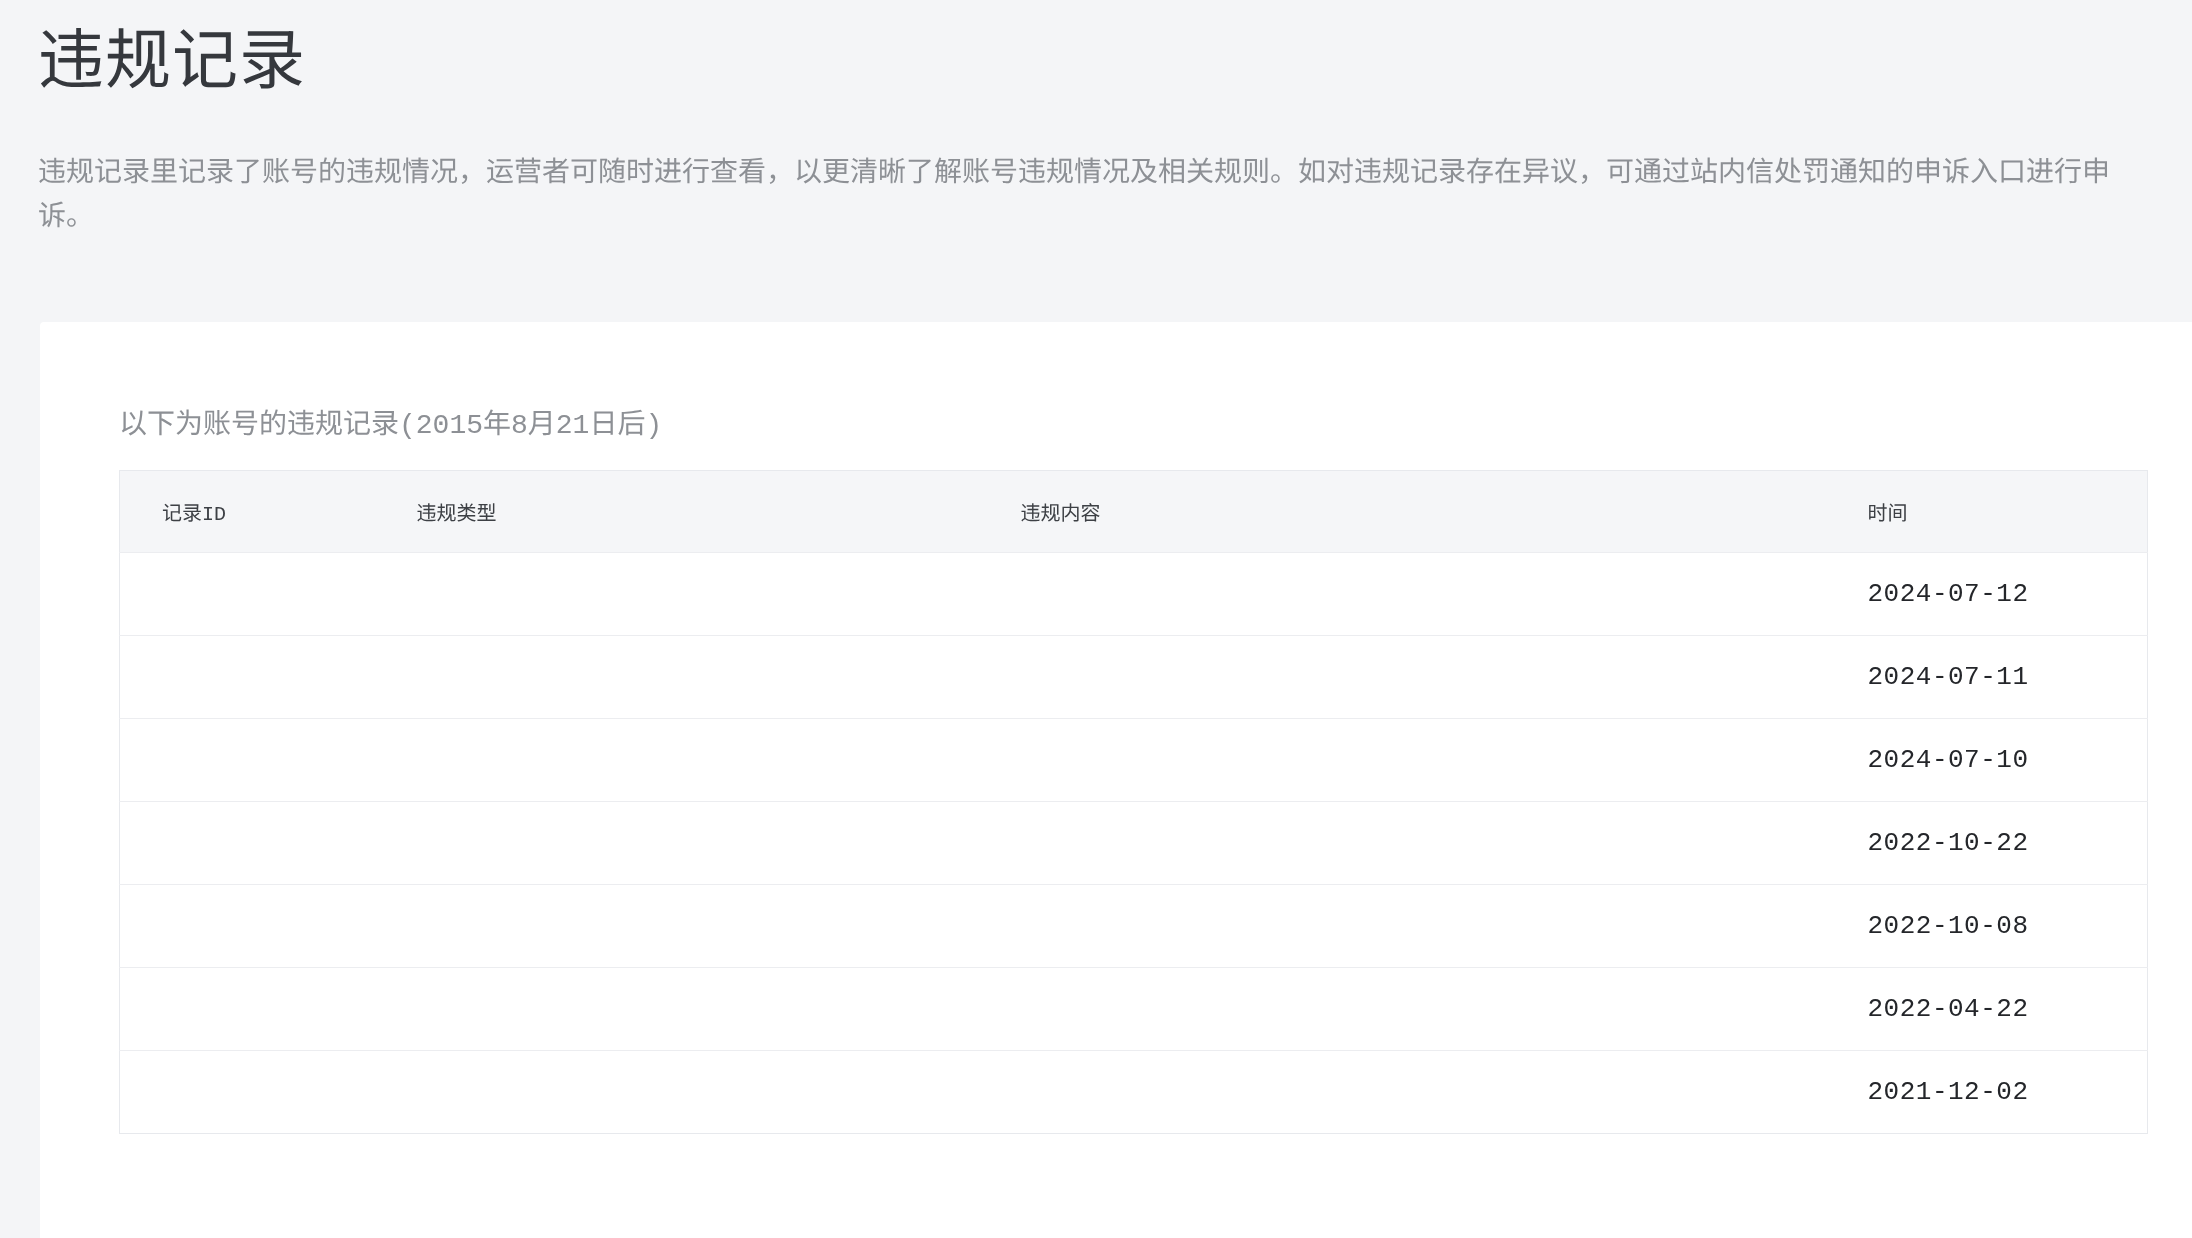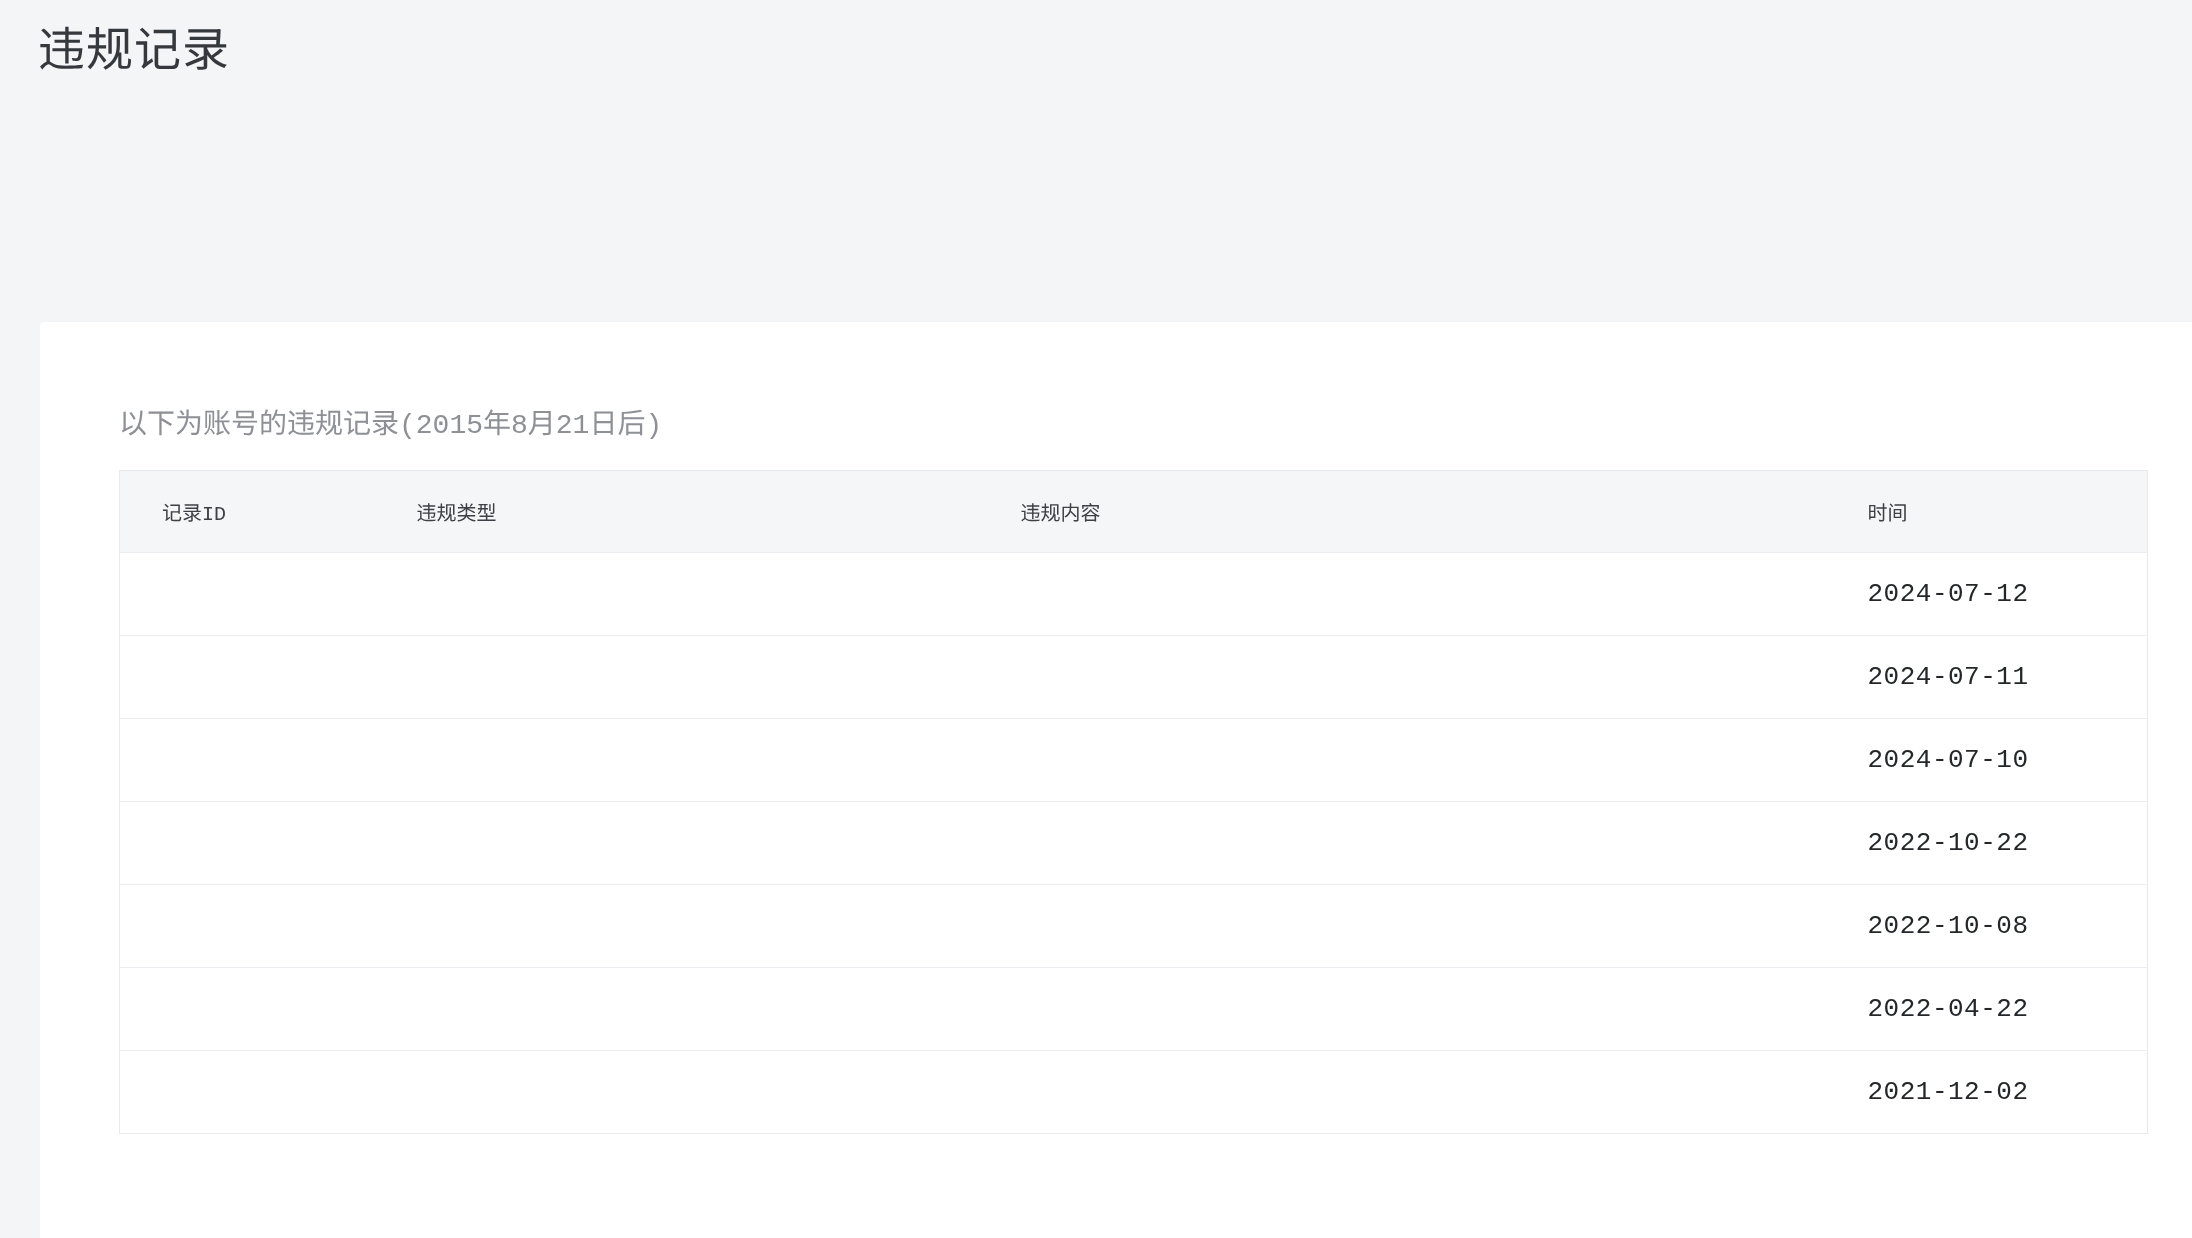--- a/index.html
+++ b/index.html
@@ -10,21 +10,21 @@
   *{margin:0;padding:0;box-sizing:border-box;}
   html,body{width:2192px;height:1238px;}
   body{
     font-family:"Liberation Sans","DejaVu Sans",sans-serif;
     background:var(--page-bg);
     overflow:hidden;
   }
   .viewport{position:relative;width:2192px;height:1238px;overflow:hidden;}
 
   .page-header{height:322px;padding:24px 56px 0 38px;}
-  .page-title{font-size:47px;font-weight:400;color:var(--title-text);line-height:1.12;letter-spacing:1px;}
+  .page-title{font-size:66px;font-weight:400;color:var(--title-text);line-height:1.12;letter-spacing:1px;}
   .page-description{
     margin-top:52px;max-width:2090px;
     font-size:28px;line-height:44px;color:var(--secondary-text);
   }
 
   .card{
     margin-left:40px;width:2152px;height:916px;
     background:var(--card-bg);
     border-radius:4px 0 0 0;
     padding:84px 45px 60px 79px;
@@ -64,20 +64,21 @@
       repeating-linear-gradient(90deg,#a4b0c8 0 13px,#ccd3df 13px 26px,#8c9dbb 26px 39px,#dde2ea 39px 52px,#b3bdd1 52px 65px,#edeff4 65px 78px,#97a6c1 78px 91px,#c4ccdb 91px 104px);
   }
 </style>
 </head>
 <body>
 
 <div class="viewport">
 
   <div class="page-header">
     <h1 class="page-title">违规记录</h1>
+    <p class="page-description">违规记录里记录了账号的违规情况，运营者可随时进行查看，以更清晰了解账号违规情况及相关规则。如对违规记录存在异议，可通过站内信处罚通知的申诉入口进行申诉。</p>
   </div>
 
   <div class="card">
     <div class="table-caption">以下为账号的违规记录(2015年8月21日后)</div>
 
     <table class="records">
       <colgroup>
           <col class="c1">
           <col class="c2">
           <col class="c3">

